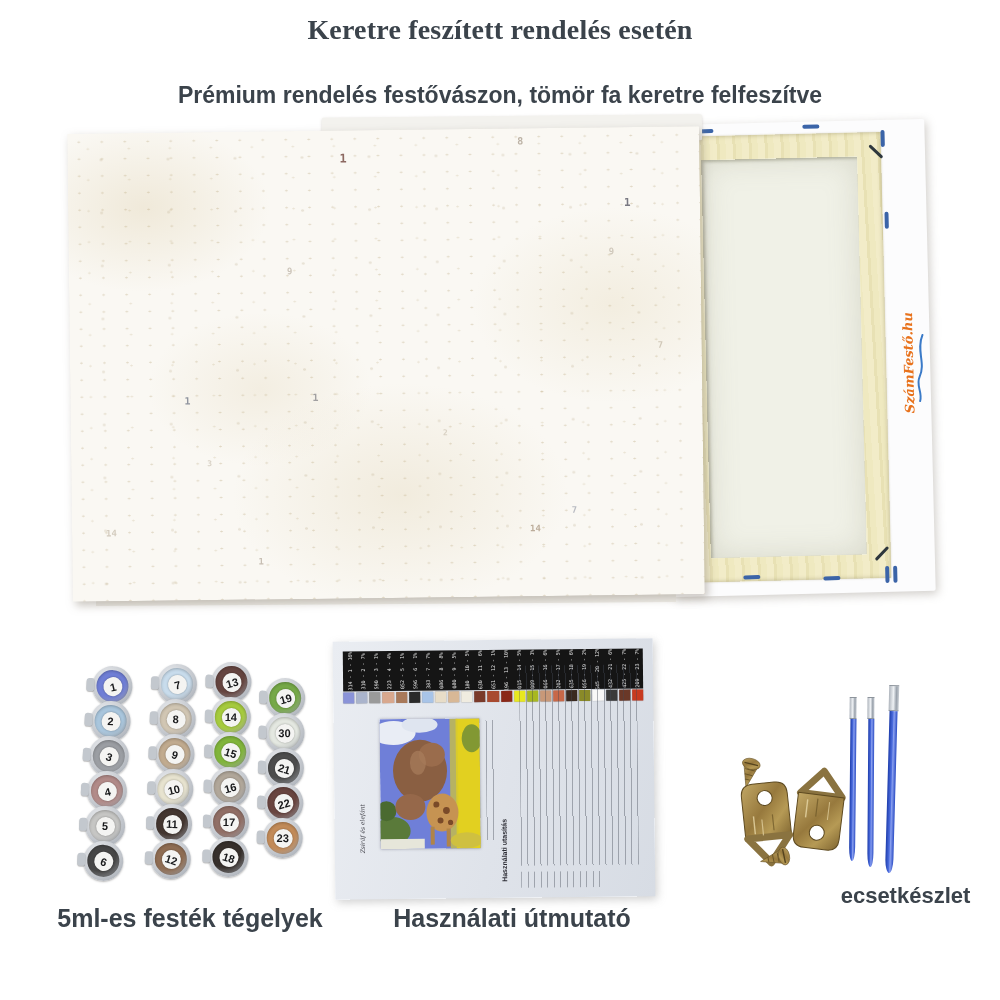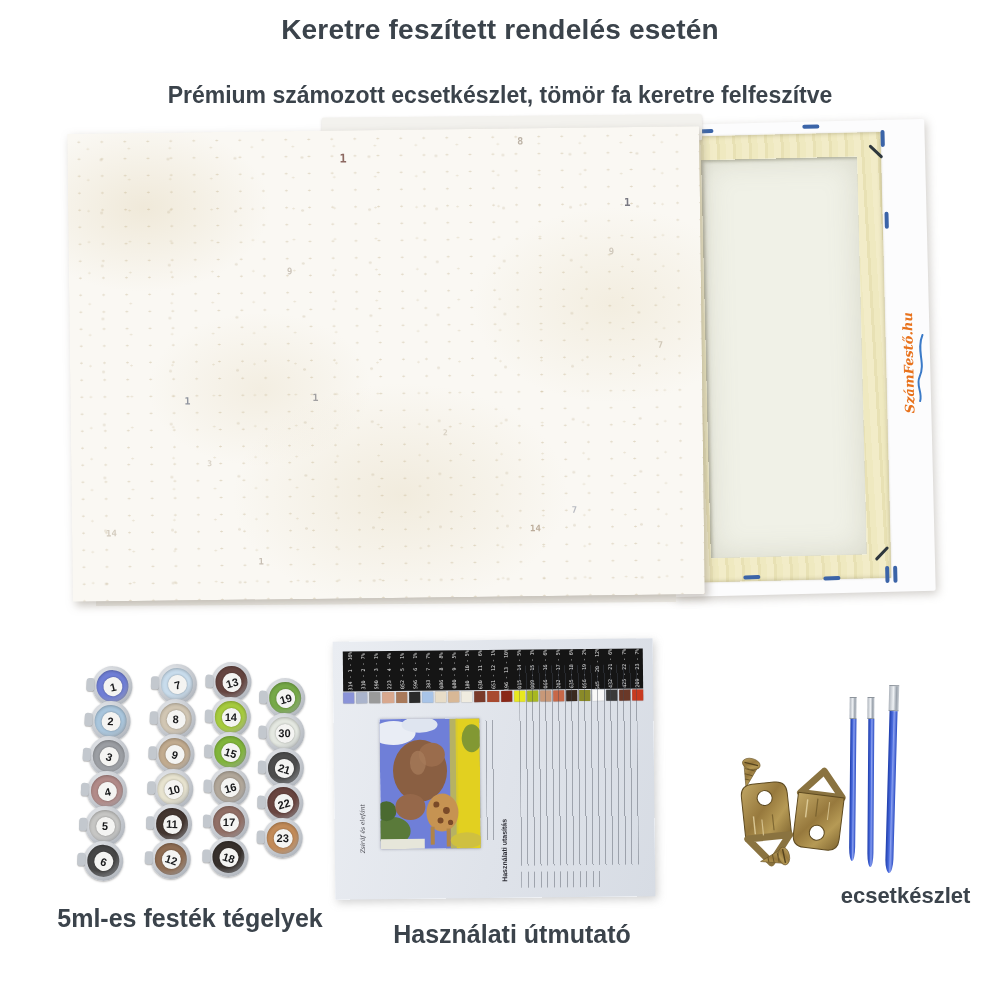--- a/index.html
+++ b/index.html
@@ -1,19 +1,19 @@
 <!DOCTYPE html>
 <html><head>
 <meta charset="utf-8">
 <style>
   html,body{margin:0;padding:0;background:#ffffff;}
   .page{position:relative;width:1000px;height:1000px;background:#ffffff;overflow:hidden;
         font-family:"Liberation Sans",sans-serif;}
   .hdr{position:absolute;left:0;width:1000px;text-align:center;font-weight:bold;color:#3b434b;margin:0;}
-  .hdr.title{top:14px;font-size:28px;letter-spacing:.2px;}
+  .hdr.title{top:14px;font-size:28px;letter-spacing:.2px;font-family:Liberation Serif, serif;}
   .hdr.subtitle{top:82px;font-size:23px;}
 
   
   .photo{position:absolute;left:0;top:110px;width:1000px;height:520px;}
 
   .back-sheet{position:absolute;left:322px;top:6px;width:380px;height:26px;background:#f3f2ee;
               border-radius:2px;transform:rotate(-.5deg);box-shadow:0 1px 3px rgba(160,150,140,.4);}
   .back-sheet-bottom{position:absolute;left:96px;top:480px;width:580px;height:14px;background:#efede8;
               transform:rotate(-.4deg);}
 
@@ -78,21 +78,21 @@
   .sheet-heading{position:absolute;left:166px;top:242px;transform:rotate(-90deg);transform-origin:left top;
          font-size:7px;font-weight:bold;color:#2c2c34;white-space:nowrap;}
   .textcol{position:absolute;background-image:repeating-linear-gradient(90deg,rgba(66,72,84,.40) 0 1px,transparent 1px 6.5px);}
   .textcol.t1{left:186px;top:26px;width:118px;height:200px;}
   .textcol.t2{left:186px;top:232px;width:80px;height:16px;}
   .textcol.t3{left:152px;top:80px;width:10px;height:120px;}
 
   
   .label{position:absolute;font-weight:bold;color:#3b434b;text-align:center;font-size:25px;line-height:1.3;}
   .label.paints-label{left:45px;top:902px;width:290px;}
-  .label.manual-label{left:352px;top:902px;width:320px;margin-top:16px;}
+  .label.manual-label{left:352px;top:902px;width:320px;}
   .label.hangers-label{left:722px;top:700px;width:135px;font-size:20px;line-height:1.45;}
   .label.brushes-label{left:818px;top:882px;width:175px;font-size:22px;line-height:1.25;}
 
   
   .hangers{position:absolute;left:710px;top:746px;width:155px;height:130px;}
 
   
   .brushes{position:absolute;left:842px;top:654px;width:76px;height:225px;}
   .brush{position:absolute;display:flex;flex-direction:column;align-items:center;}
   .bristles{background:linear-gradient(180deg,#3524156 0,#3a2817 0,#6b4c2c 65%,#97744a);}
@@ -108,21 +108,21 @@
   .b1 .handle{width:6px;height:142px;}
   .b2 .handle{width:6px;height:148px;}
   .b3 .handle{width:8px;height:162px;}
 </style>
 </head>
 <body>
 
 <div class="page">
 
   <h1 class="hdr title">Keretre feszített rendelés esetén</h1>
-  <h2 class="hdr subtitle">Prémium számozott ecsetkészlet, tömör fa keretre felfeszítve</h2>
+  <h2 class="hdr subtitle">Prémium rendelés festővászon, tömör fa keretre felfeszítve</h2>
 
   <div class="photo">
 
     <div class="frame">
       <div class="wood">
         <div class="wood-inner"></div>
       </div>
       <div id="staples">
           <div class="staple" style="left: 34px; top: 5px;"></div>
           <div class="staple" style="left: 140px; top: 3px;"></div>

